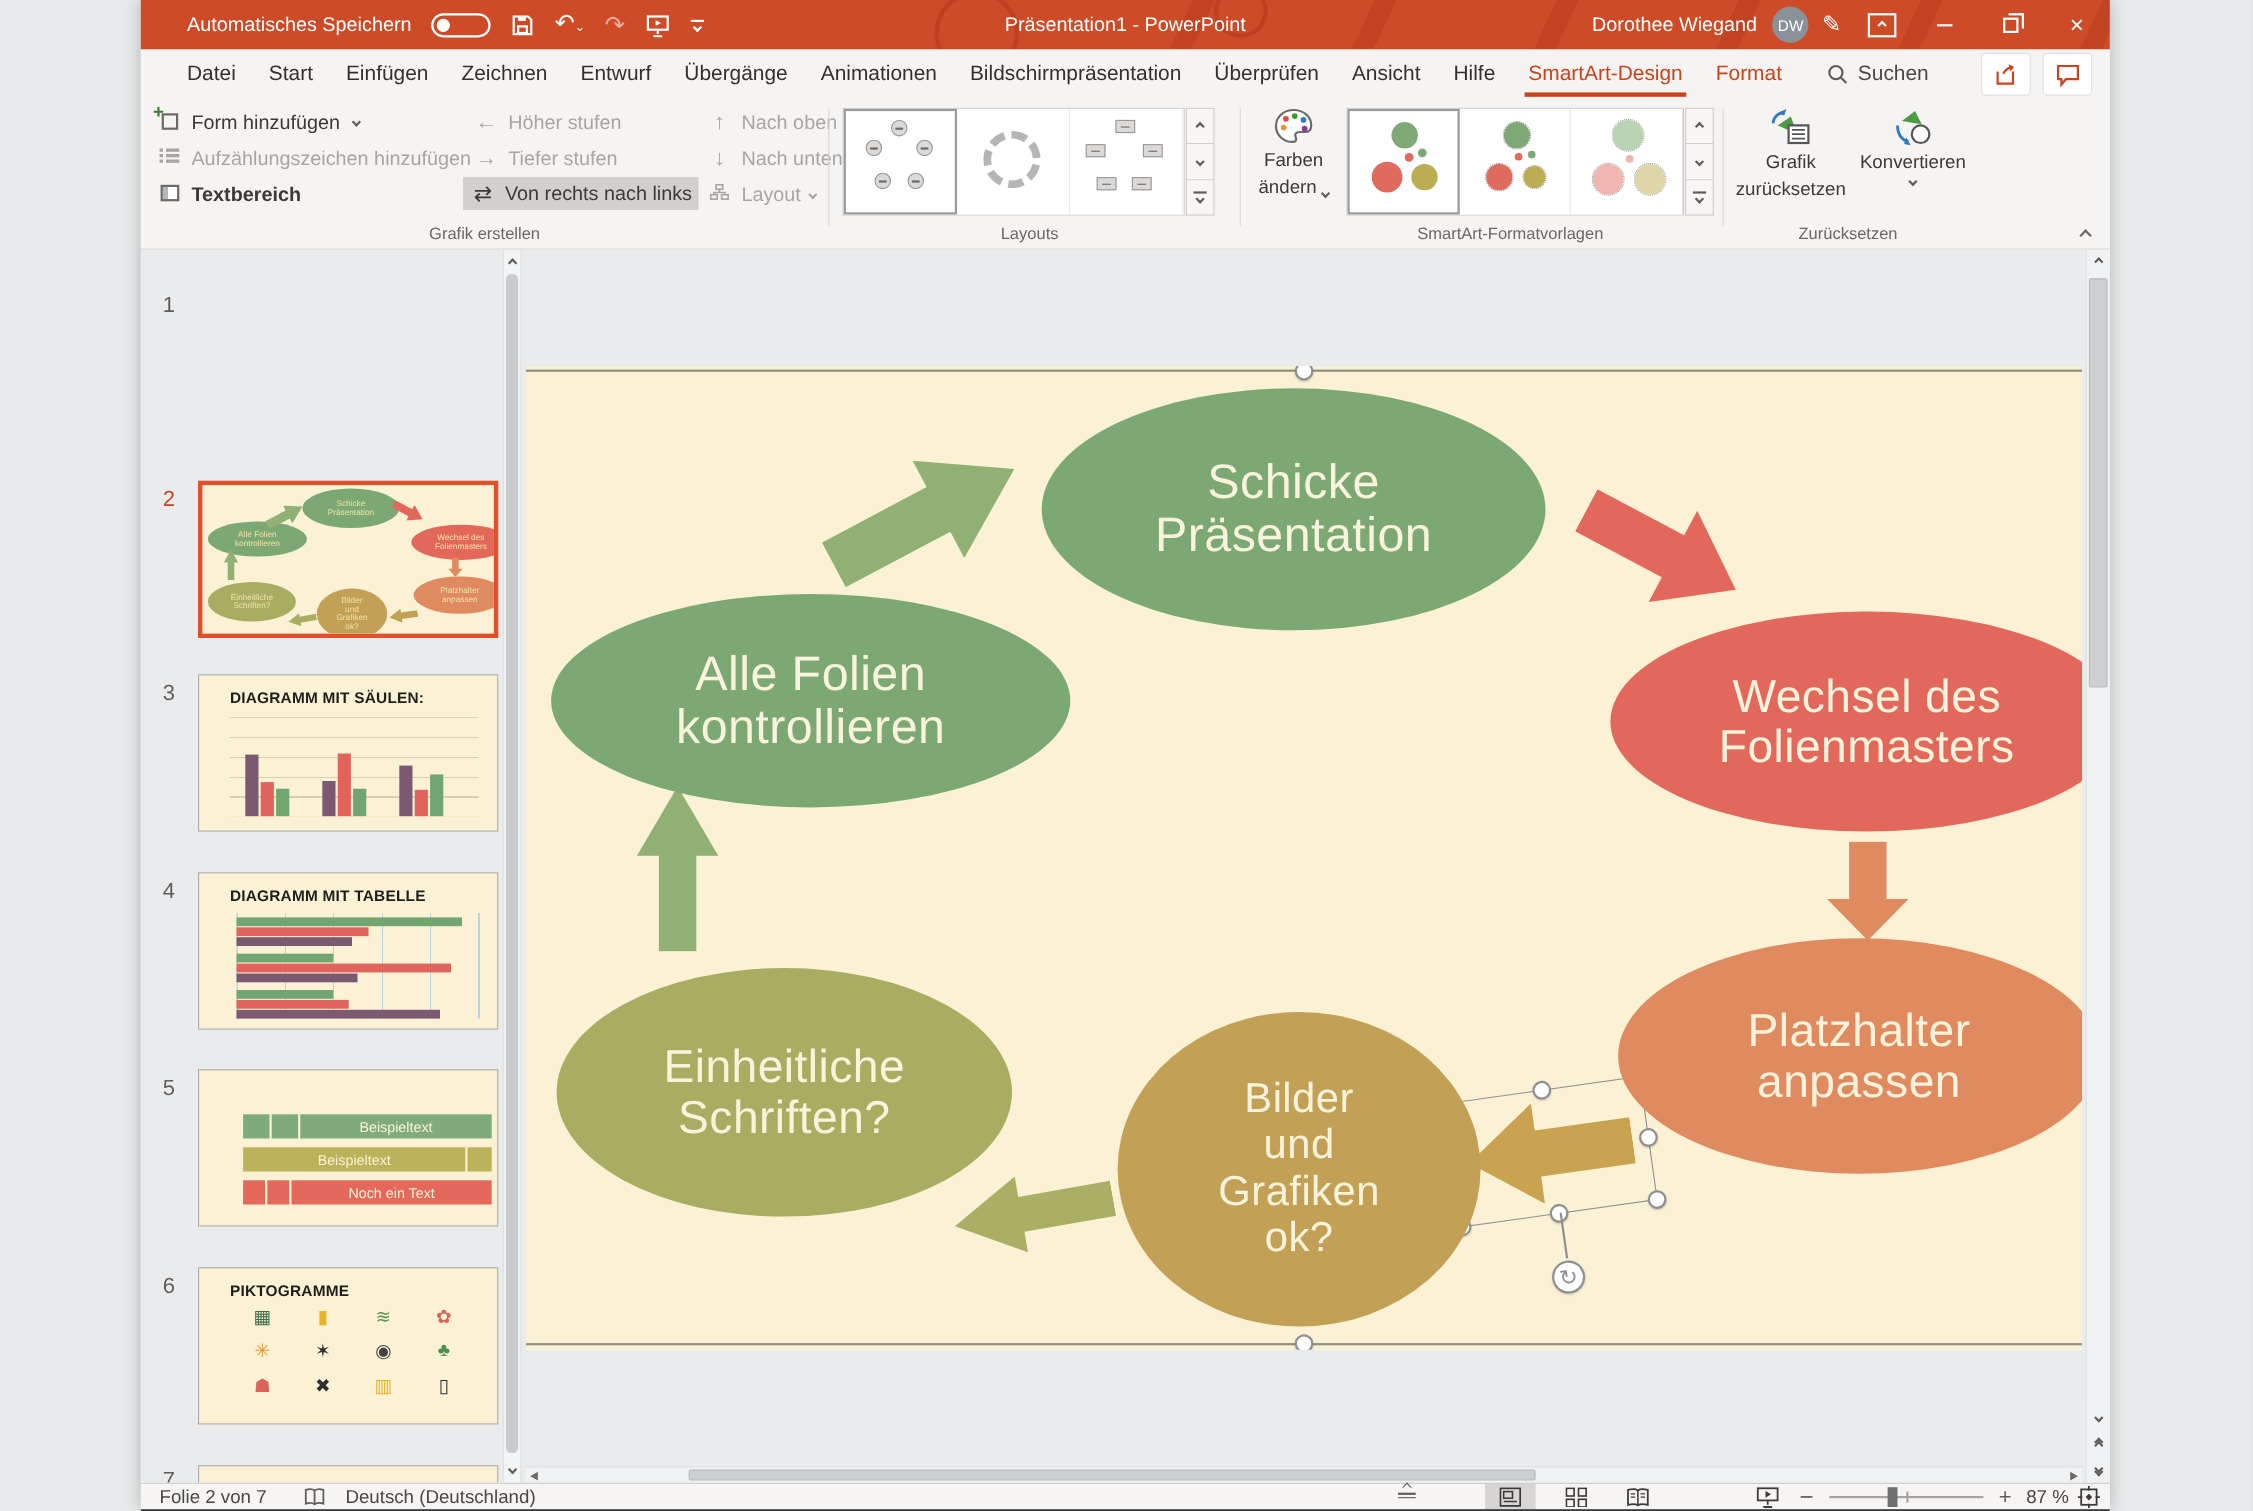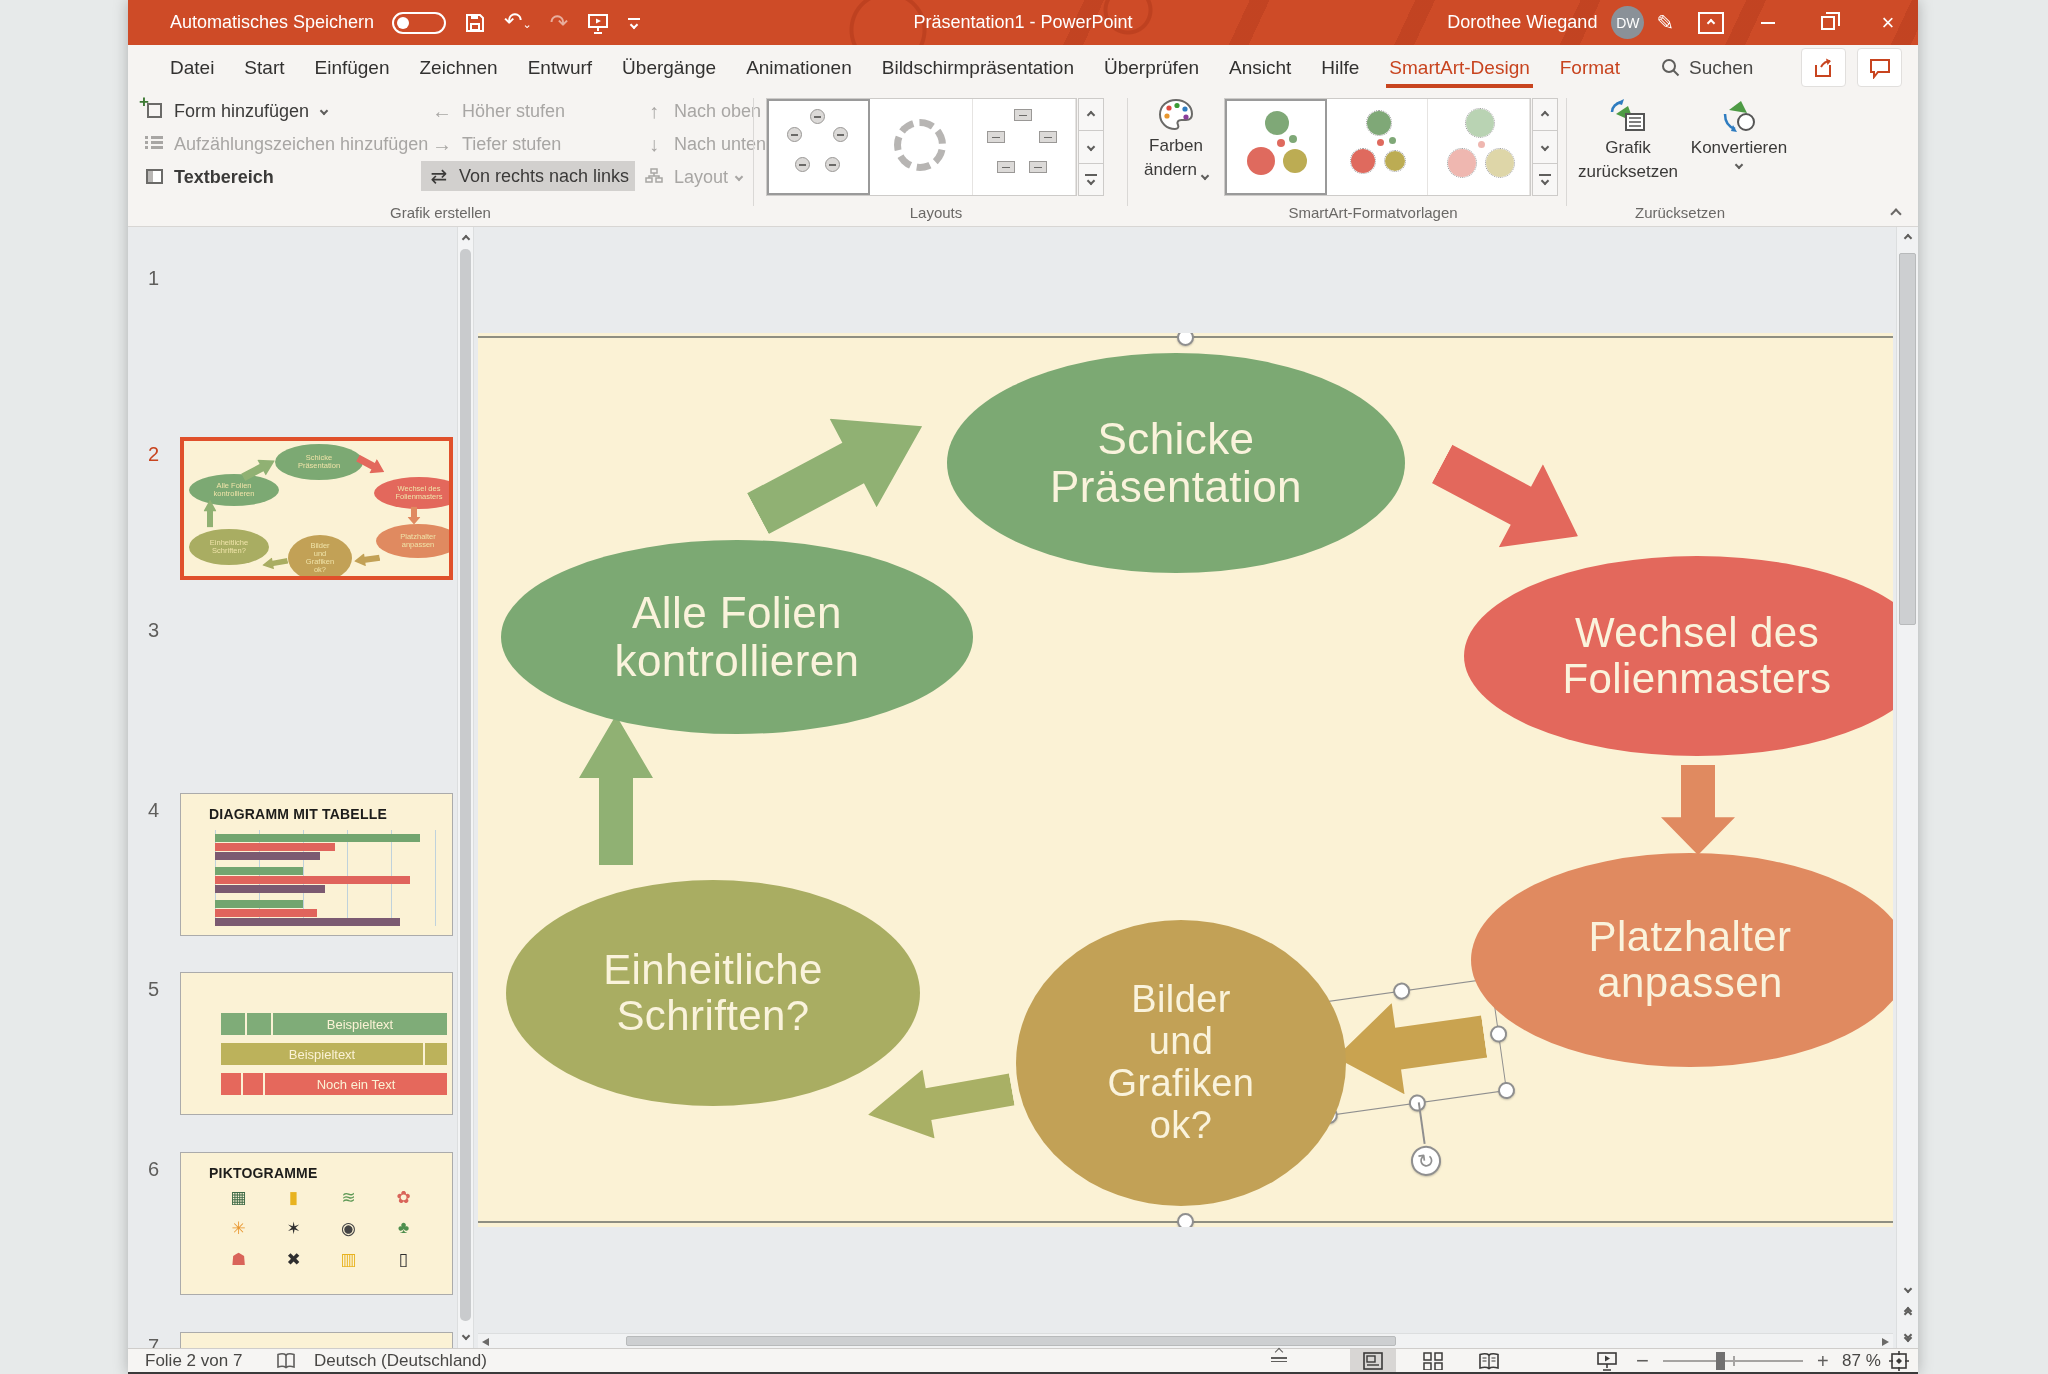--- a/index.html
+++ b/index.html
@@ -405,20 +405,35 @@
 kontrollieren</div>
       <div class="barrow" style="left:57px;top:19px;width:36px;height:18px;background:#90B173;transform:rotate(-28deg);"></div>
       <div class="barrow" style="left:172px;top:16px;width:30px;height:16px;background:#E3685C;transform:rotate(28deg);"></div>
       <div class="barrow" style="left:221px;top:68px;width:18px;height:13px;background:#E08A60;transform:rotate(90deg);"></div>
       <div class="barrow" style="left:170px;top:112px;width:26px;height:13px;background:#C2A156;transform:rotate(172deg);"></div>
       <div class="barrow" style="left:78px;top:116px;width:26px;height:12px;background:#A9AD62;transform:rotate(170deg);"></div>
       <div class="barrow" style="left:12px;top:66px;width:28px;height:13px;background:#90B173;transform:rotate(-90deg);"></div>
     </div>
 
     <div class="t-num" style="top:392px;">3</div>
+    <div class="thumb" style="top:386px;">
+      <div class="t-title">DIAGRAMM MIT SÄULEN:</div>
+      <div style="position:absolute;left:28px;top:38px;width:226px;height:90px;
+           background:repeating-linear-gradient(#D9CFAE 0 1px,transparent 1px 18px);">
+        <span class="bar-v" style="left:14px;height:56px;background:#7B5A71;"></span>
+        <span class="bar-v" style="left:28px;height:31px;background:#E0645C;"></span>
+        <span class="bar-v" style="left:42px;height:25px;background:#72A56F;"></span>
+        <span class="bar-v" style="left:84px;height:32px;background:#7B5A71;"></span>
+        <span class="bar-v" style="left:98px;height:57px;background:#E0645C;"></span>
+        <span class="bar-v" style="left:112px;height:25px;background:#72A56F;"></span>
+        <span class="bar-v" style="left:154px;height:46px;background:#7B5A71;"></span>
+        <span class="bar-v" style="left:168px;height:24px;background:#E0645C;"></span>
+        <span class="bar-v" style="left:182px;height:38px;background:#72A56F;"></span>
+      </div>
+    </div>
 
     <div class="t-num" style="top:572px;">4</div>
     <div class="thumb" style="top:566px;">
       <div class="t-title">DIAGRAMM MIT TABELLE</div>
       <div style="position:absolute;left:34px;top:36px;width:222px;height:96px;
            background:repeating-linear-gradient(90deg,#BFD2DC 0 1px,transparent 1px 44px);">
         <span class="bar-h" style="left:0;top:4px;width:205px;background:#72A56F;"></span>
         <span class="bar-h" style="left:0;top:13px;width:120px;background:#E0645C;"></span>
         <span class="bar-h" style="left:0;top:22px;width:105px;background:#7B5A71;"></span>
         <span class="bar-h" style="left:0;top:37px;width:88px;background:#72A56F;"></span>

